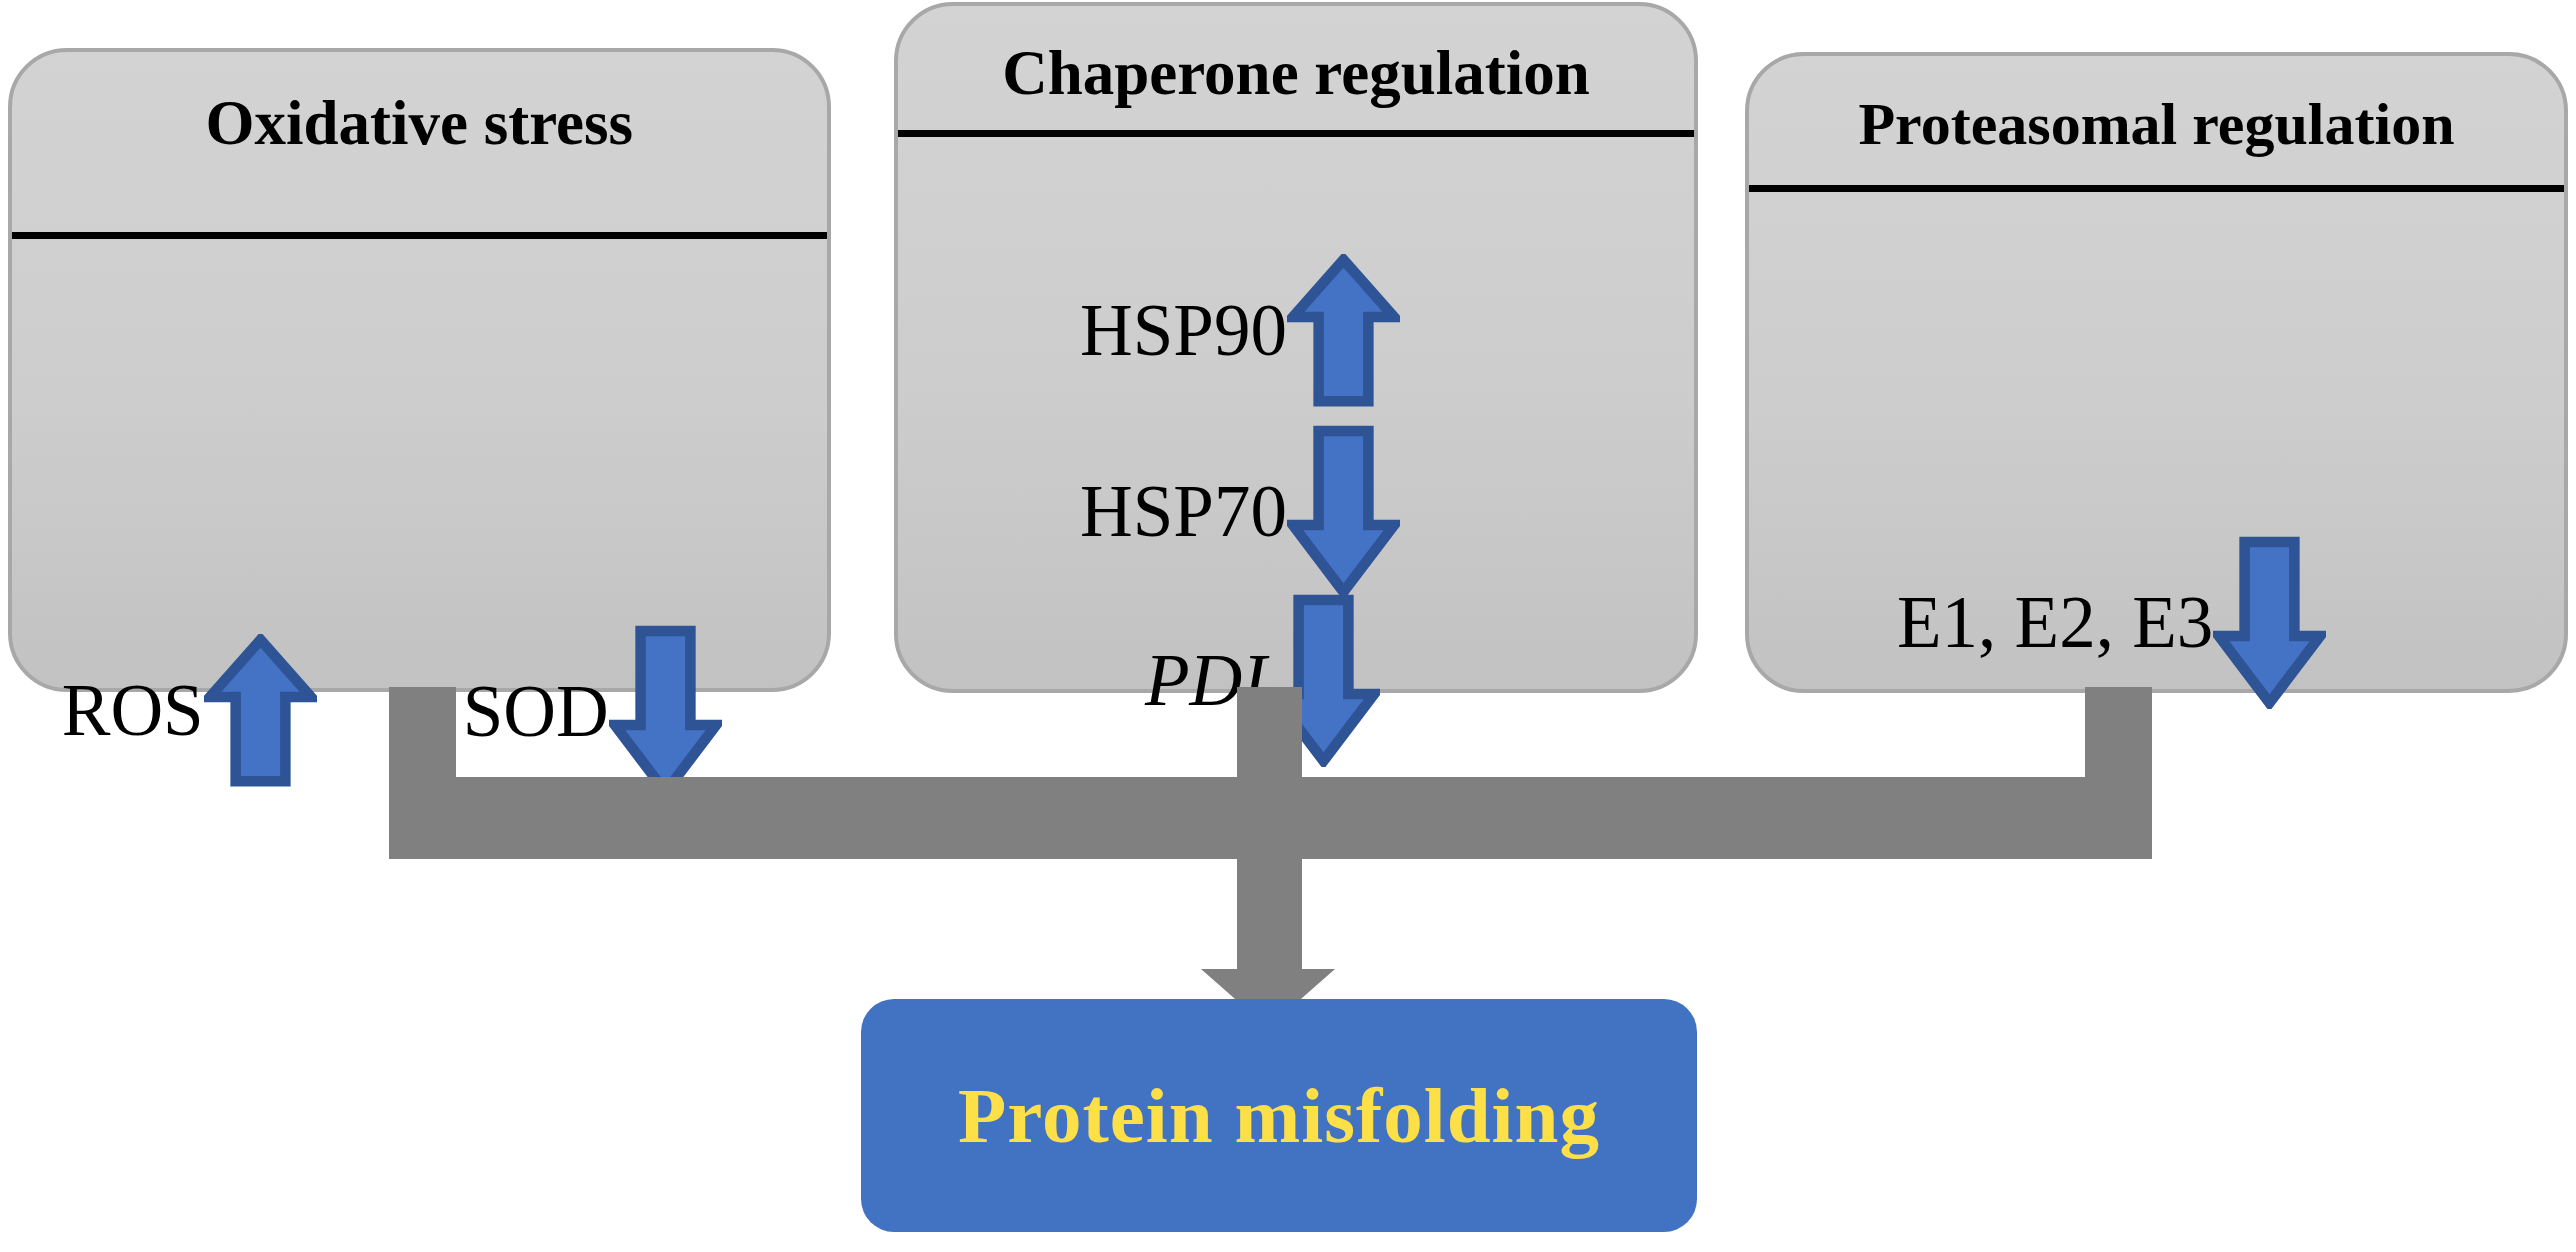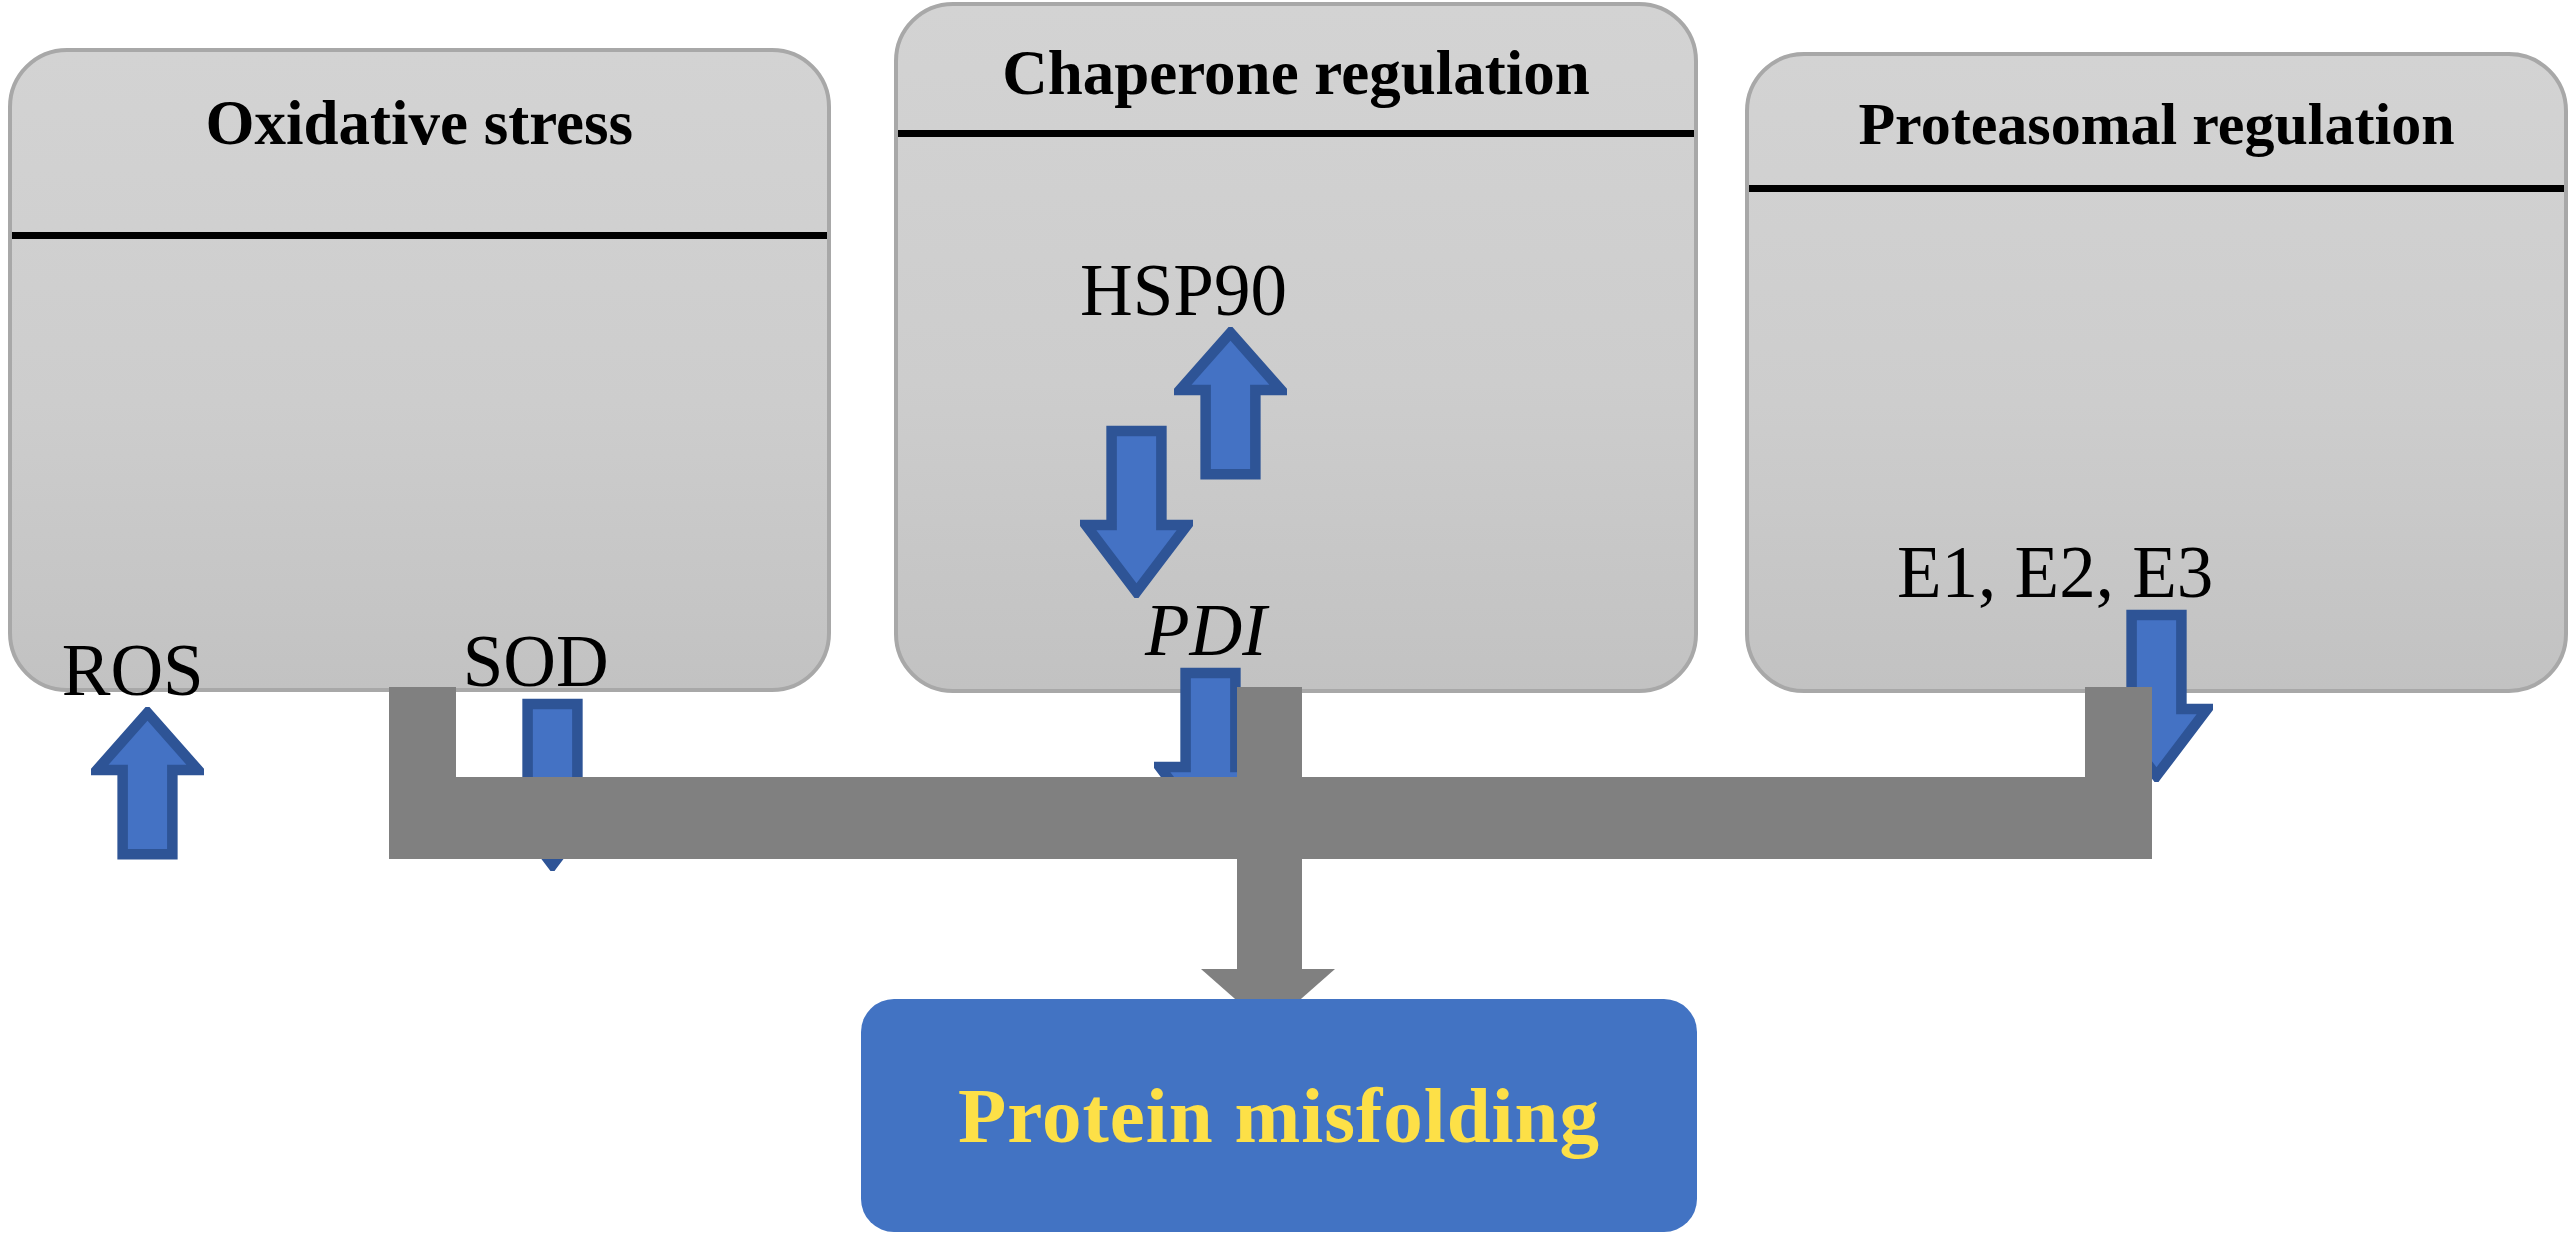--- a/index.html
+++ b/index.html
@@ -82,23 +82,22 @@
   #panel-proteasomal .panel-title {
     font-size: 60px;
     padding-top: 38px;
     padding-bottom: 31px;
   }
 
   
   .factor-row {
     position: absolute;
     display: flex;
-    align-items: flex-end;
+    align-items: center;
     white-space: nowrap;
-    flex-direction: column;
   }
   .factor-label {
     font-size: 73px;
     color: #000000;
     line-height: 1;
   }
   .arrow-glyph {
     display: inline-block;
     flex: 0 0 auto;
   }
@@ -196,20 +195,21 @@
       <div class="factor-row" id="row-hsp90">
         <span class="factor-label">HSP90</span>
         <span class="arrow-glyph">
           <svg width="113" height="153" viewBox="0 0 118 160">
             <polygon points="59,6 112,66 85,66 85,154 33,154 33,66 6,66" fill="#4472c4" stroke="#2e5496" stroke-width="11" stroke-linejoin="miter"></polygon>
           </svg>
         </span>
       </div>
 
       <div class="factor-row" id="row-hsp70">
+        <span class="factor-label">HSP70</span>
         <span class="arrow-glyph">
           <svg width="113" height="173" viewBox="0 0 118 180">
             <polygon points="59,174 112,104 85,104 85,6 33,6 33,104 6,104" fill="#4472c4" stroke="#2e5496" stroke-width="11" stroke-linejoin="miter"></polygon>
           </svg>
         </span>
       </div>
 
       <div class="factor-row" id="row-pdi">
         <span class="factor-label">PDI</span>
         <span class="arrow-glyph">

